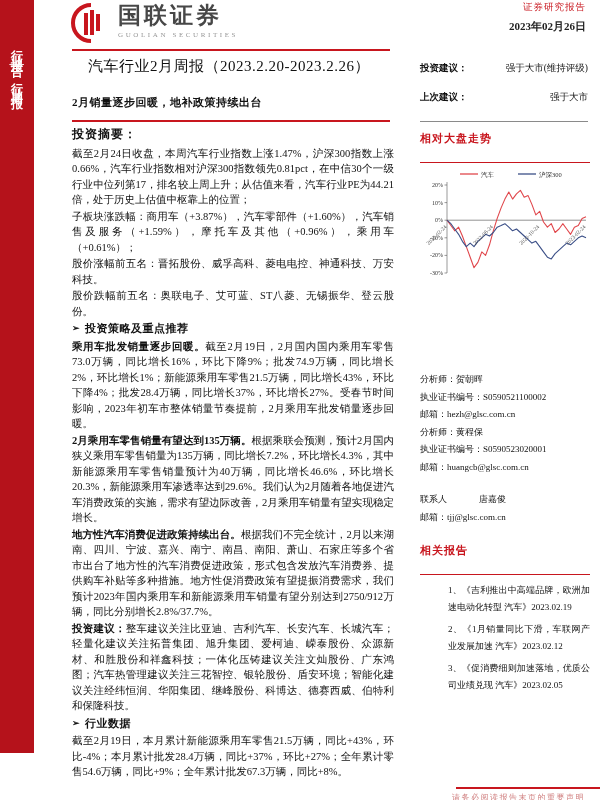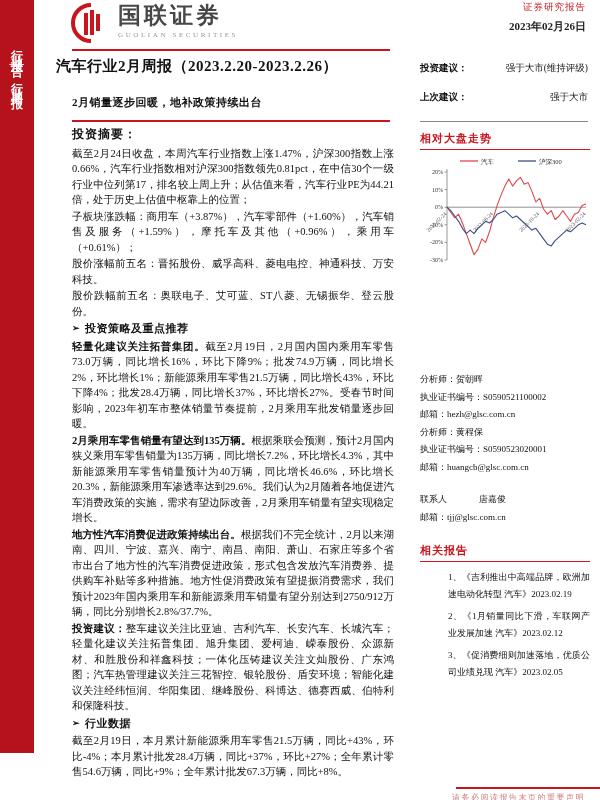--- a/index.html
+++ b/index.html
@@ -18,30 +18,30 @@
   
   .logo-wrap { position:absolute; left:70px; top:3px; display:flex; align-items:flex-start; }
   .logo-emblem { width:40px; height:40px; margin-right:8px; }
   .logo-cn { font-size:23px; font-weight:bold; color:#474747; letter-spacing:3px; line-height:26px; }
   .logo-en { font-size:7px; color:#979797; letter-spacing:2.6px; margin-top:2px; }
   .report-type { position:absolute; right:14px; top:1px; font-size:9.5px; color:#c8161e; letter-spacing:1px; }
   .report-date { position:absolute; right:14px; top:19px; font-size:11px; font-weight:bold; color:#222; }
   .rule-red { position:absolute; background:#c8161e; height:2px; }
   .rule-1 { left:72px; top:49px; width:318px; }
   .rule-2 { left:72px; top:120px; width:318px; }
-  .doc-title { position:absolute; left:56px; top:57px; width:318px; font-size:15px; font-weight:bold; letter-spacing:0.5px; }
+  .doc-title { position:absolute; left:88px; top:57px; width:318px; font-size:15px; font-weight:normal; letter-spacing:0.5px; }
   .doc-subtitle { position:absolute; left:72px; top:95px; width:318px; font-size:11px; font-weight:bold; text-align:left; letter-spacing:0.5px; }
   
   .rating-block { position:absolute; left:420px; top:62px; width:168px; font-size:9.5px; }
   .rating-row { display:flex; justify-content:space-between; margin-bottom:16px; }
   .rating-label { font-weight:bold; }
   .hairline { position:absolute; left:420px; top:121px; width:168px; height:1px; background:#8a8a8a; }
   
   .rcol-section { position:absolute; left:420px; width:170px; }
-  .rcol-head { font-size:11px; font-weight:bold; color:#c8161e; padding-bottom:3px; border-bottom:1.5px solid #c8161e; letter-spacing:1px; }
+  .rcol-head { font-size:11px; font-weight:bold; color:#c8161e; padding-bottom:16px; border-bottom:1.5px solid #c8161e; letter-spacing:1px; }
   .chart-box { margin-top:4px; }
   .analysts { position:absolute; left:420px; top:371px; width:172px; font-size:9px; line-height:1.95; }
   .an-row { white-space:nowrap; }
   .an-contact { margin-top:15px; }
   .an-contact .sp { display:inline-block; width:32px; }
   .related-items { margin-top:7px; font-size:9px; line-height:1.9; }
   .related-item { margin-bottom:5px; text-align:justify;margin-left:28px; }
   
   .body-col { position:absolute; left:72px; top:127px; width:322px; font-size:10.5px; line-height:15.5px; text-align:justify; }
   .summary-head { font-size:12px; font-weight:bold; margin-bottom:3px; letter-spacing:1px; }
@@ -148,21 +148,21 @@
   </div>
 
   <div class="body-col">
     <div class="summary-head">投资摘要：</div>
     <div class="para">截至2月24日收盘，本周汽车行业指数上涨1.47%，沪深300指数上涨0.66%，汽车行业指数相对沪深300指数领先0.81pct，在中信30个一级行业中位列第17，排名较上周上升；从估值来看，汽车行业PE为44.21倍，处于历史上估值中枢靠上的位置；</div>
     <div class="para">子板块涨跌幅：商用车（+3.87%），汽车零部件（+1.60%），汽车销售及服务（+1.59%），摩托车及其他（+0.96%），乘用车（+0.61%）；</div>
     <div class="para">股价涨幅前五名：晋拓股份、威孚高科、菱电电控、神通科技、万安科技。</div>
     <div class="para">股价跌幅前五名：奥联电子、艾可蓝、ST八菱、无锡振华、登云股份。</div>
 
     <div class="sec-h"><span class="bullet">➢</span><span>投资策略及重点推荐</span></div>
-    <div class="para"><span class="lead">轻量化建议关注拓普集团。</span><span>截至2月19日，2月国内国内乘用车零售73.0万辆，同比增长16%，环比下降9%；批发74.9万辆，同比增长2%，环比增长1%；新能源乘用车零售21.5万辆，同比增长43%，环比下降4%；批发28.4万辆，同比增长37%，环比增长27%。受春节时间影响，2023年初车市整体销量节奏提前，2月乘用车批发销量逐步回暖。</span></div>
+    <div class="para"><span class="lead">乘用车批发销量逐步回暖。</span><span>截至2月19日，2月国内国内乘用车零售73.0万辆，同比增长16%，环比下降9%；批发74.9万辆，同比增长2%，环比增长1%；新能源乘用车零售21.5万辆，同比增长43%，环比下降4%；批发28.4万辆，同比增长37%，环比增长27%。受春节时间影响，2023年初车市整体销量节奏提前，2月乘用车批发销量逐步回暖。</span></div>
     <div class="para"><span class="lead">2月乘用车零售销量有望达到135万辆。</span><span>根据乘联会预测，预计2月国内狭义乘用车零售销量为135万辆，同比增长7.2%，环比增长4.3%，其中新能源乘用车零售销量预计为40万辆，同比增长46.6%，环比增长20.3%，新能源乘用车渗透率达到29.6%。我们认为2月随着各地促进汽车消费政策的实施，需求有望边际改善，2月乘用车销量有望实现稳定增长。</span></div>
     <div class="para"><span class="lead">地方性汽车消费促进政策持续出台。</span><span>根据我们不完全统计，2月以来湖南、四川、宁波、嘉兴、南宁、南昌、南阳、萧山、石家庄等多个省市出台了地方性的汽车消费促进政策，形式包含发放汽车消费券、提供购车补贴等多种措施。地方性促消费政策有望提振消费需求，我们预计2023年国内乘用车和新能源乘用车销量有望分别达到2750/912万辆，同比分别增长2.8%/37.7%。</span></div>
     <div class="para"><span class="lead">投资建议：</span><span>整车建议关注比亚迪、吉利汽车、长安汽车、长城汽车；轻量化建议关注拓普集团、旭升集团、爱柯迪、嵘泰股份、众源新材、和胜股份和祥鑫科技；一体化压铸建议关注文灿股份、广东鸿图；汽车热管理建议关注三花智控、银轮股份、盾安环境；智能化建议关注经纬恒润、华阳集团、继峰股份、科博达、德赛西威、伯特利和保隆科技。</span></div>
 
     <div class="sec-h"><span class="bullet">➢</span><span>行业数据</span></div>
     <div class="para">截至2月19日，本月累计新能源乘用车零售21.5万辆，同比+43%，环比-4%；本月累计批发28.4万辆，同比+37%，环比+27%；全年累计零售54.6万辆，同比+9%；全年累计批发67.3万辆，同比+8%。</div>
 
   </div>
 
   <div class="footer-line"></div>

